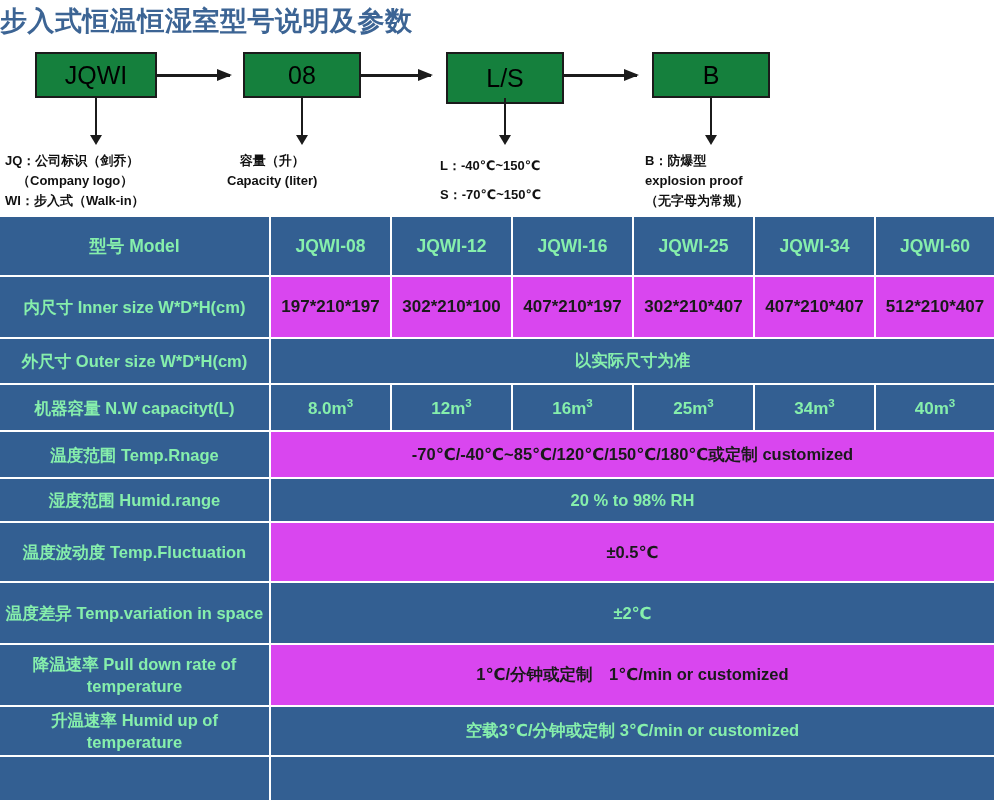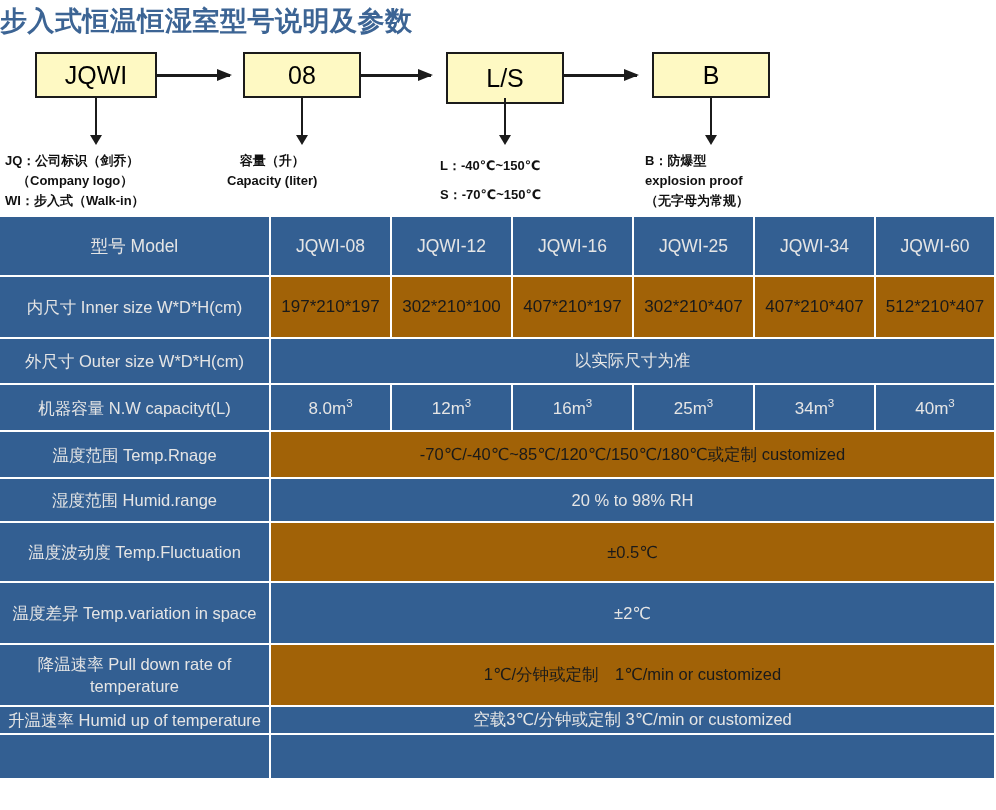--- a/index.html
+++ b/index.html
@@ -31,21 +31,21 @@
   #model-diagram {
     position: absolute;
     left: 0;
     top: 46px;
     width: 996px;
     height: 170px;
   }
   .node-box {
     position: absolute;
     border: 2px solid #1b1b1b;
-    background: #fef9c3;
+    background: #15803d;
     box-sizing: border-box;
     display: flex;
     align-items: center;
     justify-content: center;
     font-size: 25px;
     color: #000000;
     font-family: "Liberation Sans", "DejaVu Sans", sans-serif;
   }
   .flow-arrow {
     position: absolute;
@@ -103,27 +103,27 @@
   #spec-table td {
     box-sizing: border-box;
     padding: 2px 3px;
     vertical-align: middle;
     text-align: center;
     border-right: 2px solid #ffffff;
     border-bottom: 2px solid #ffffff;
   }
   .cell-blue {
     background: #335f92;
-    color: #e5e5e5;
-    font-weight: normal;
+    color: #86efac;
+    font-weight: bold;
   }
   .cell-white {
-    background: #a16207;
+    background: #d946ef;
     color: #1a1a1a;
-    font-weight: normal;
+    font-weight: bold;
   }
   .rowlabel {
     font-size: 16.5px;
     line-height: 22px;
   }
   .colhead {
     font-size: 17.5px;
   }
   .datacell {
     font-size: 17px;

